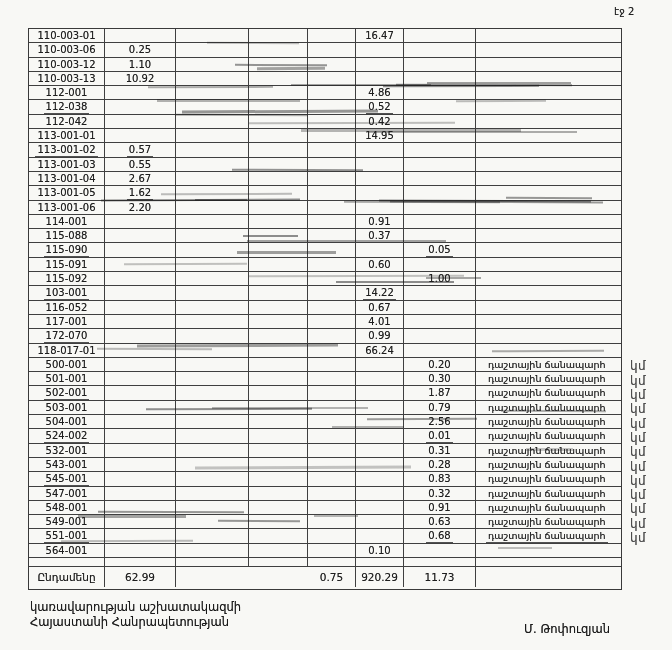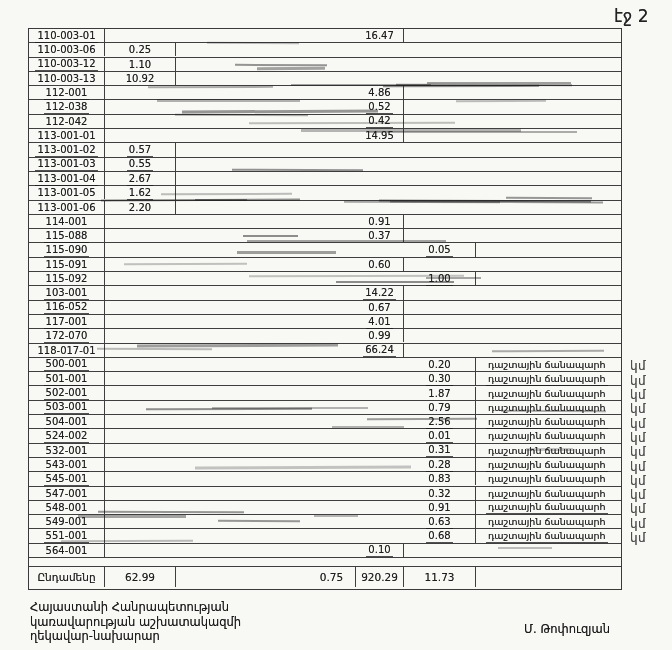--- a/index.html
+++ b/index.html
@@ -2,26 +2,26 @@
 <html><head>
 <meta charset="utf-8">
 <style>
   html,body{margin:0;padding:0;background:#ffffff;}
   .page{
     position:relative;width:672px;height:650px;
     background:#f8f8f5;
     font-family:"DejaVu Sans",sans-serif;
     color:#1e1e1e;overflow:hidden;
   }
-  .page-label{position:absolute;left:614px;top:6px;font-size:17px;color:#222;}
+  .page-label{position:absolute;left:614px;top:6px;font-size:10px;color:#222;}
   .doc-table{
     position:absolute;left:28px;top:28px;width:592px;
     border:1.5px solid #3a3a3a;box-sizing:content-box;
   }
-  .t-row{display:flex;height:14.3px;border-bottom:1px solid #3f3f3f;box-sizing:border-box;align-items:center;}
+  .t-row{display:flex;height:14.3px;border-bottom:1px solid #3f3f3f;box-sizing:border-box;}
   .t-spacer{height:9px;}
   .t-total{height:22px;border-bottom:none;align-items:flex-start;}
   .cell{
     box-sizing:border-box;border-right:1px solid #3f3f3f;
     font-size:10px;line-height:13px;text-align:center;
     overflow:hidden;white-space:nowrap;
   }
   .t-total .cell{font-size:10.5px;line-height:20px;}
   .c-code{width:76px;}
   .c-b{width:71px;}
@@ -435,23 +435,22 @@
         <div class="cell c-c"></div>
         <div class="cell c-d"></div>
         <div class="cell c-e"><span class="txt">0.75</span></div>
         <div class="cell c-f"><span class="txt">920.29</span></div>
         <div class="cell c-g"><span class="txt">11.73</span></div>
         <div class="cell c-h"></div>
       </div>
     </div>
 
   <div class="footer-left txt">
+    <div>կառավարության աշխատակազմի</div>
     <div>Հայաստանի Հանրապետության</div>
-    <div>կառավարության աշխատակազմի</div>
-    <div>ղեկավար-նախարար</div>
   </div>
   <div class="footer-sig txt">Մ. Թոփուզյան</div>
 <span class="unit txt" style="top: 359.4px;">կմ</span>
     <span class="unit txt" style="top: 373.7px;">կմ</span>
     <span class="unit txt" style="top: 388px;">կմ</span>
     <span class="unit txt" style="top: 402.3px;">կմ</span>
     <span class="unit txt" style="top: 416.6px;">կմ</span>
     <span class="unit txt" style="top: 430.9px;">կմ</span>
     <span class="unit txt" style="top: 445.2px;">կմ</span>
     <span class="unit txt" style="top: 459.5px;">կմ</span>

